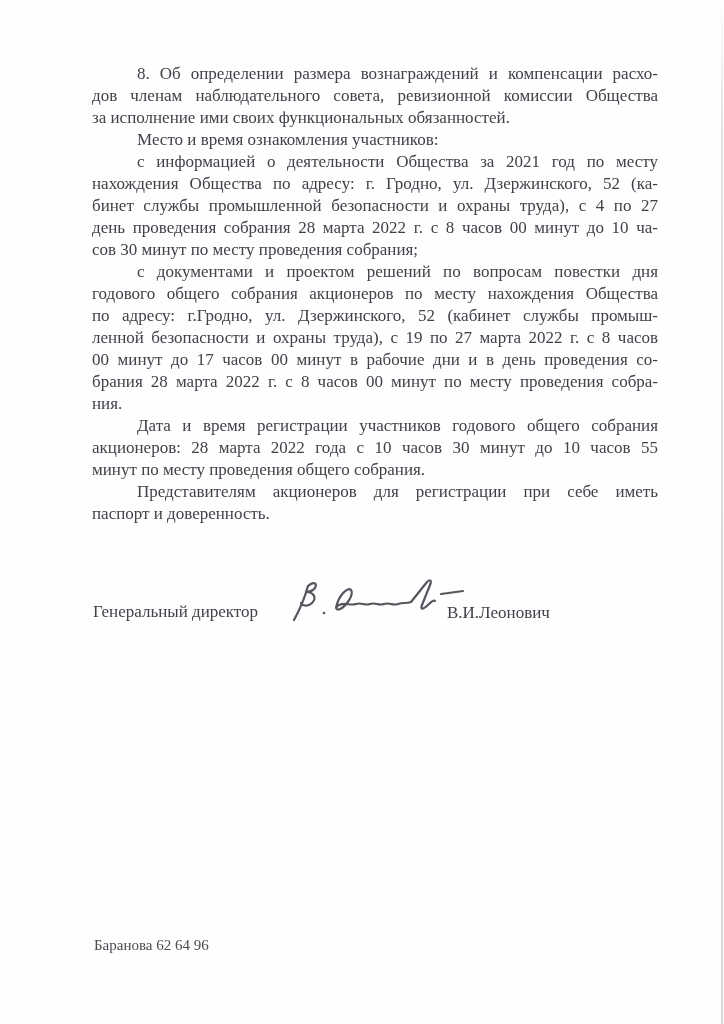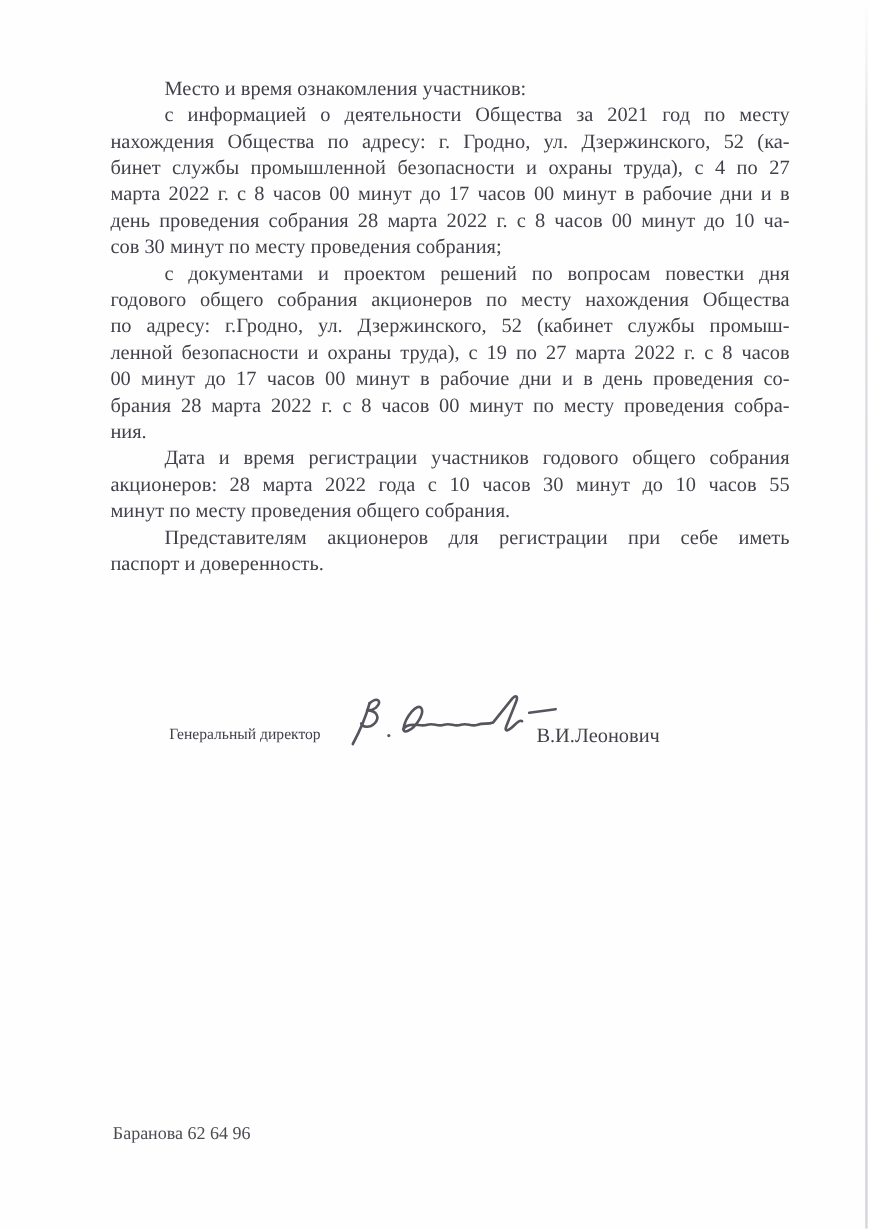--- a/index.html
+++ b/index.html
@@ -28,21 +28,21 @@
     line-height:22px;
     text-align:justify;
     text-align-last:justify;
     overflow:visible;
     white-space:normal;
   }
   .line.first{text-indent:45px;}
   .line.last{text-align-last:left;}
   .sig-role{
     position:absolute;left:93px;top:601px;
-    font-size:13px;line-height:22px;margin-left:48px;
+    font-size:17px;line-height:22px;
   }
   .sig-name{
     position:absolute;left:407px;top:602px;
     font-size:17px;line-height:22px;margin-left:40px;
   }
   .sig-svg{
     position:absolute;left:290px;top:576px;
     width:182px;height:52px;
     color:#55555d;
   }
@@ -58,27 +58,31 @@
     background:linear-gradient(to bottom, rgba(201,203,210,0) 0%, rgba(201,203,210,.55) 12%, rgba(201,203,210,.75) 60%, rgba(201,203,210,.8) 100%);
   }
 </style>
 </head>
 <body>
 
 <div class="page">
 
   <div class="text-block">
       <div class="para">
+        <div class="line first">8. Об определении размера вознаграждений и компенсации расхо-</div>
+        <div class="line">дов членам наблюдательного совета, ревизионной комиссии Общества</div>
+        <div class="line last">за исполнение ими своих функциональных обязанностей.</div>
+      </div>
+      <div class="para">
         <div class="line first last">Место и время ознакомления участников:</div>
       </div>
       <div class="para">
         <div class="line first">с информацией о деятельности Общества за 2021 год по месту</div>
         <div class="line">нахождения Общества по адресу: г. Гродно, ул. Дзержинского, 52 (ка-</div>
         <div class="line">бинет службы промышленной безопасности и охраны труда), с 4 по 27</div>
-        <div class="line">марта 2022 г. с 8 часов 00 минут до 17 часов 00 минут в рабочие дни и в</div>
         <div class="line">день проведения собрания 28 марта 2022 г. с 8 часов 00 минут до 10 ча-</div>
         <div class="line last">сов 30 минут по месту проведения собрания;</div>
       </div>
       <div class="para">
         <div class="line first">с документами и проектом решений по вопросам повестки дня</div>
         <div class="line">годового общего собрания акционеров по месту нахождения Общества</div>
         <div class="line">по адресу: г.Гродно, ул. Дзержинского, 52 (кабинет службы промыш-</div>
         <div class="line">ленной безопасности и охраны труда), с 19 по 27 марта 2022 г. с 8 часов</div>
         <div class="line">00 минут до 17 часов 00 минут в рабочие дни и в день проведения со-</div>
         <div class="line">брания 28 марта  2022 г. с 8 часов 00 минут по месту проведения собра-</div>

